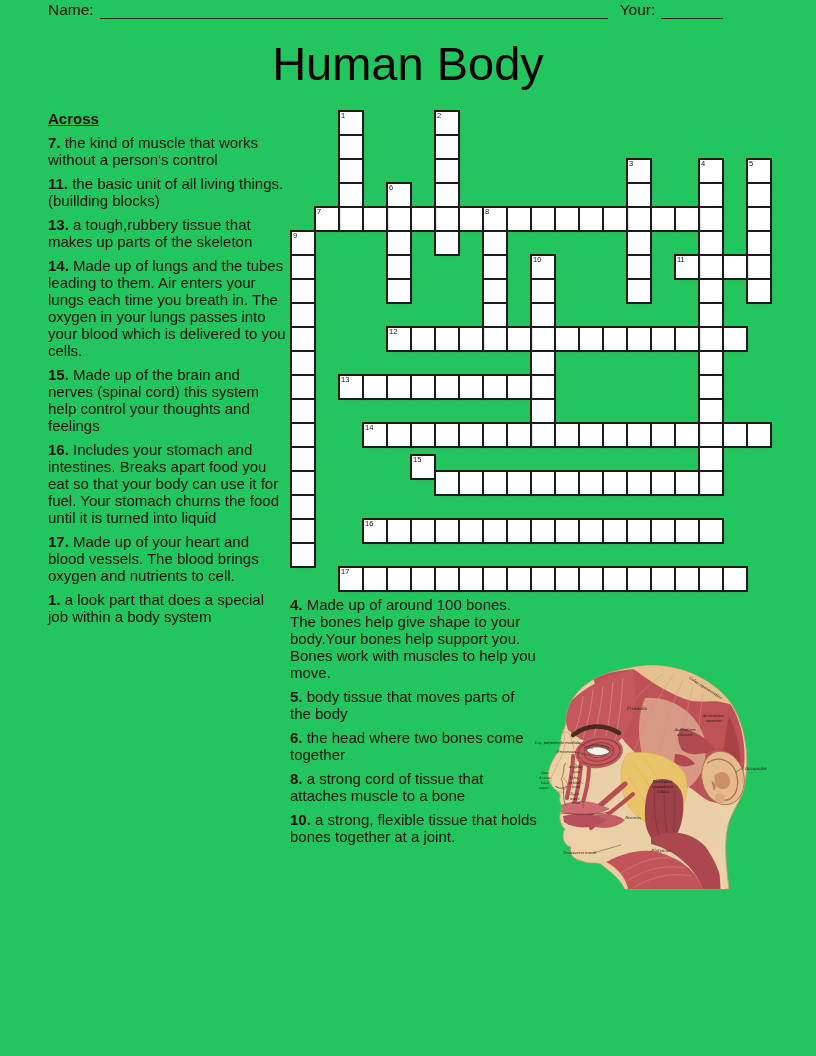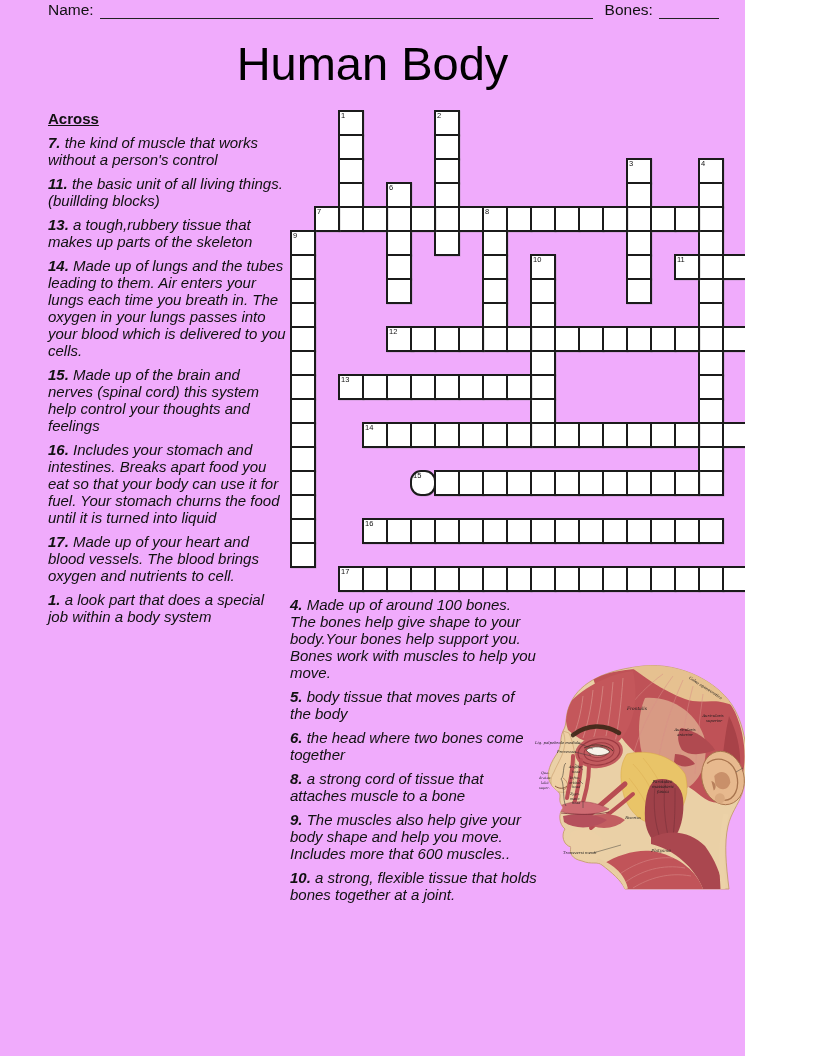--- a/index.html
+++ b/index.html
@@ -1,52 +1,52 @@
 <!DOCTYPE html>
 <html><head>
 <meta charset="utf-8">
 <style>
   html,body{margin:0;padding:0;background:#fff;}
-  #page{position:relative;width:745px;height:1056px;background:#f0abfc;overflow:hidden;
+  #page{position:relative;width:816px;height:1056px;background:#22c55e;overflow:hidden;
         font-family:"Liberation Sans",sans-serif;color:#111;}
   
   .hdr{position:absolute;left:48px;top:1px;right:26px;display:flex;align-items:flex-end;font-size:15.5px;}
   .hdr .lbl{white-space:nowrap;padding-right:6px;}
   .fill-line{display:inline-block;border-bottom:1.4px solid #222;height:15px;}
   .name-line{width:508px;margin-right:12px;}
   .date-line{width:62px;}
   
   .title{position:absolute;left:0;top:36px;width:100%;text-align:center;
          font-size:47px;letter-spacing:0px;color:#000;}
   
   .cluecol{position:absolute;font-size:15px;line-height:17px;}
   #col-left{left:48px;top:110px;width:238px;}
   #col-mid{left:290px;top:596px;width:248px;}
   .clue-head{font-weight:bold;text-decoration:underline;font-size:15px;margin:0 0 7px 0;}
   .clue-head.down{margin-top:3px;}
-  .clue{margin:0 0 7px 0;font-style:italic;}
+  .clue{margin:0 0 7px 0;}
   .clue b{font-weight:bold;}
   
   #grid{position:absolute;left:290px;top:110px;width:484px;height:484px;}
   .cw-cell{position:absolute;width:26px;height:26px;box-sizing:border-box;
            border:2px solid #1b1b1b;background:#fff;box-shadow:0.5px 0.5px 0 rgba(120,120,120,.35);}
   .cw-num{position:absolute;top:-1px;left:1px;font-size:7.5px;line-height:9px;color:#111;}
   
   #anat{position:absolute;left:533px;top:656px;width:240px;height:235px;}
   .anat-label{font-family:"DejaVu Serif",serif;font-style:italic;fill:#1c1c1c;}
 </style>
 </head>
 <body>
 
 <div id="page">
 
   <div class="hdr">
     <span class="lbl">Name:</span>
     <span class="fill-line name-line"></span>
-    <span class="lbl">Bones:</span>
+    <span class="lbl">Your:</span>
     <span class="fill-line date-line"></span>
   </div>
 
   <div class="title">Human Body</div>
 
   <div id="grid">
       <div class="cw-cell" style="left: 48px; top: 0px;">
         <span class="cw-num">1</span>
       </div>
       <div class="cw-cell" style="left: 48px; top: 24px;"></div>
@@ -185,21 +185,21 @@
       <div class="cw-cell" style="left: 192px; top: 312px;"></div>
       <div class="cw-cell" style="left: 216px; top: 312px;"></div>
       <div class="cw-cell" style="left: 264px; top: 312px;"></div>
       <div class="cw-cell" style="left: 288px; top: 312px;"></div>
       <div class="cw-cell" style="left: 312px; top: 312px;"></div>
       <div class="cw-cell" style="left: 336px; top: 312px;"></div>
       <div class="cw-cell" style="left: 360px; top: 312px;"></div>
       <div class="cw-cell" style="left: 384px; top: 312px;"></div>
       <div class="cw-cell" style="left: 432px; top: 312px;"></div>
       <div class="cw-cell" style="left: 456px; top: 312px;"></div>
-      <div class="cw-cell" style="left: 120px; top: 360px; border-radius: 11px;">
+      <div class="cw-cell" style="left: 120px; top: 344px;">
         <span class="cw-num">15</span>
       </div>
       <div class="cw-cell" style="left: 144px; top: 360px;"></div>
       <div class="cw-cell" style="left: 168px; top: 360px;"></div>
       <div class="cw-cell" style="left: 192px; top: 360px;"></div>
       <div class="cw-cell" style="left: 216px; top: 360px;"></div>
       <div class="cw-cell" style="left: 240px; top: 360px;"></div>
       <div class="cw-cell" style="left: 264px; top: 360px;"></div>
       <div class="cw-cell" style="left: 288px; top: 360px;"></div>
       <div class="cw-cell" style="left: 312px; top: 360px;"></div>
@@ -254,21 +254,20 @@
     <p class="clue"><b>16.</b> <span>Includes your stomach and intestines. Breaks apart food you eat so that your body can use it for fuel. Your stomach churns the food until it is turned into liquid</span></p>
     <p class="clue"><b>17.</b> <span>Made up of your heart and blood vessels. The blood brings oxygen and nutrients to cell.</span></p>
     <p class="clue"><b>1.</b> <span>a look part that does a special job within a body system</span></p>
   </div>
 
   <div id="col-mid" class="cluecol">
     <p class="clue"><b>4.</b> <span>Made up of around 100 bones. The bones help give shape to your body.Your bones help support you. Bones work with muscles to help you move.</span></p>
     <p class="clue"><b>5.</b> <span>body tissue that moves parts of the body</span></p>
     <p class="clue"><b>6.</b> <span>the head where two bones come together</span></p>
     <p class="clue"><b>8.</b> <span>a strong cord of tissue that attaches muscle to a bone</span></p>
-    <p class="clue"><b>9.</b> <span>The muscles also help give your body shape and help you move. Includes more that 600 muscles..</span></p>
     <p class="clue"><b>10.</b> <span>a strong, flexible tissue that holds bones together at a joint.</span></p>
   </div>
 
   <svg id="anat" viewBox="0 0 240 235">
     <defs>
       <clipPath id="headClip">
         <path d="M110,10 C72,14 48,26 38,46 C31,60 35,67 30,75 C26,84 30,89 23,99 C15,111 13,121 18,128 C21,134 28,135 27,141 C26,147 29,149 30,152 C25,158 26,168 32,173 C28,179 30,189 38,191 C36,197 39,203 49,205 C59,209 64,205 69,209 C78,216 88,224 92,233 L196,233 C193,208 191,188 195,170 C198,157 205,149 209,138 C217,115 215,78 202,54 C188,27 148,6 110,10 Z"></path>
       </clipPath>
     </defs>
 

